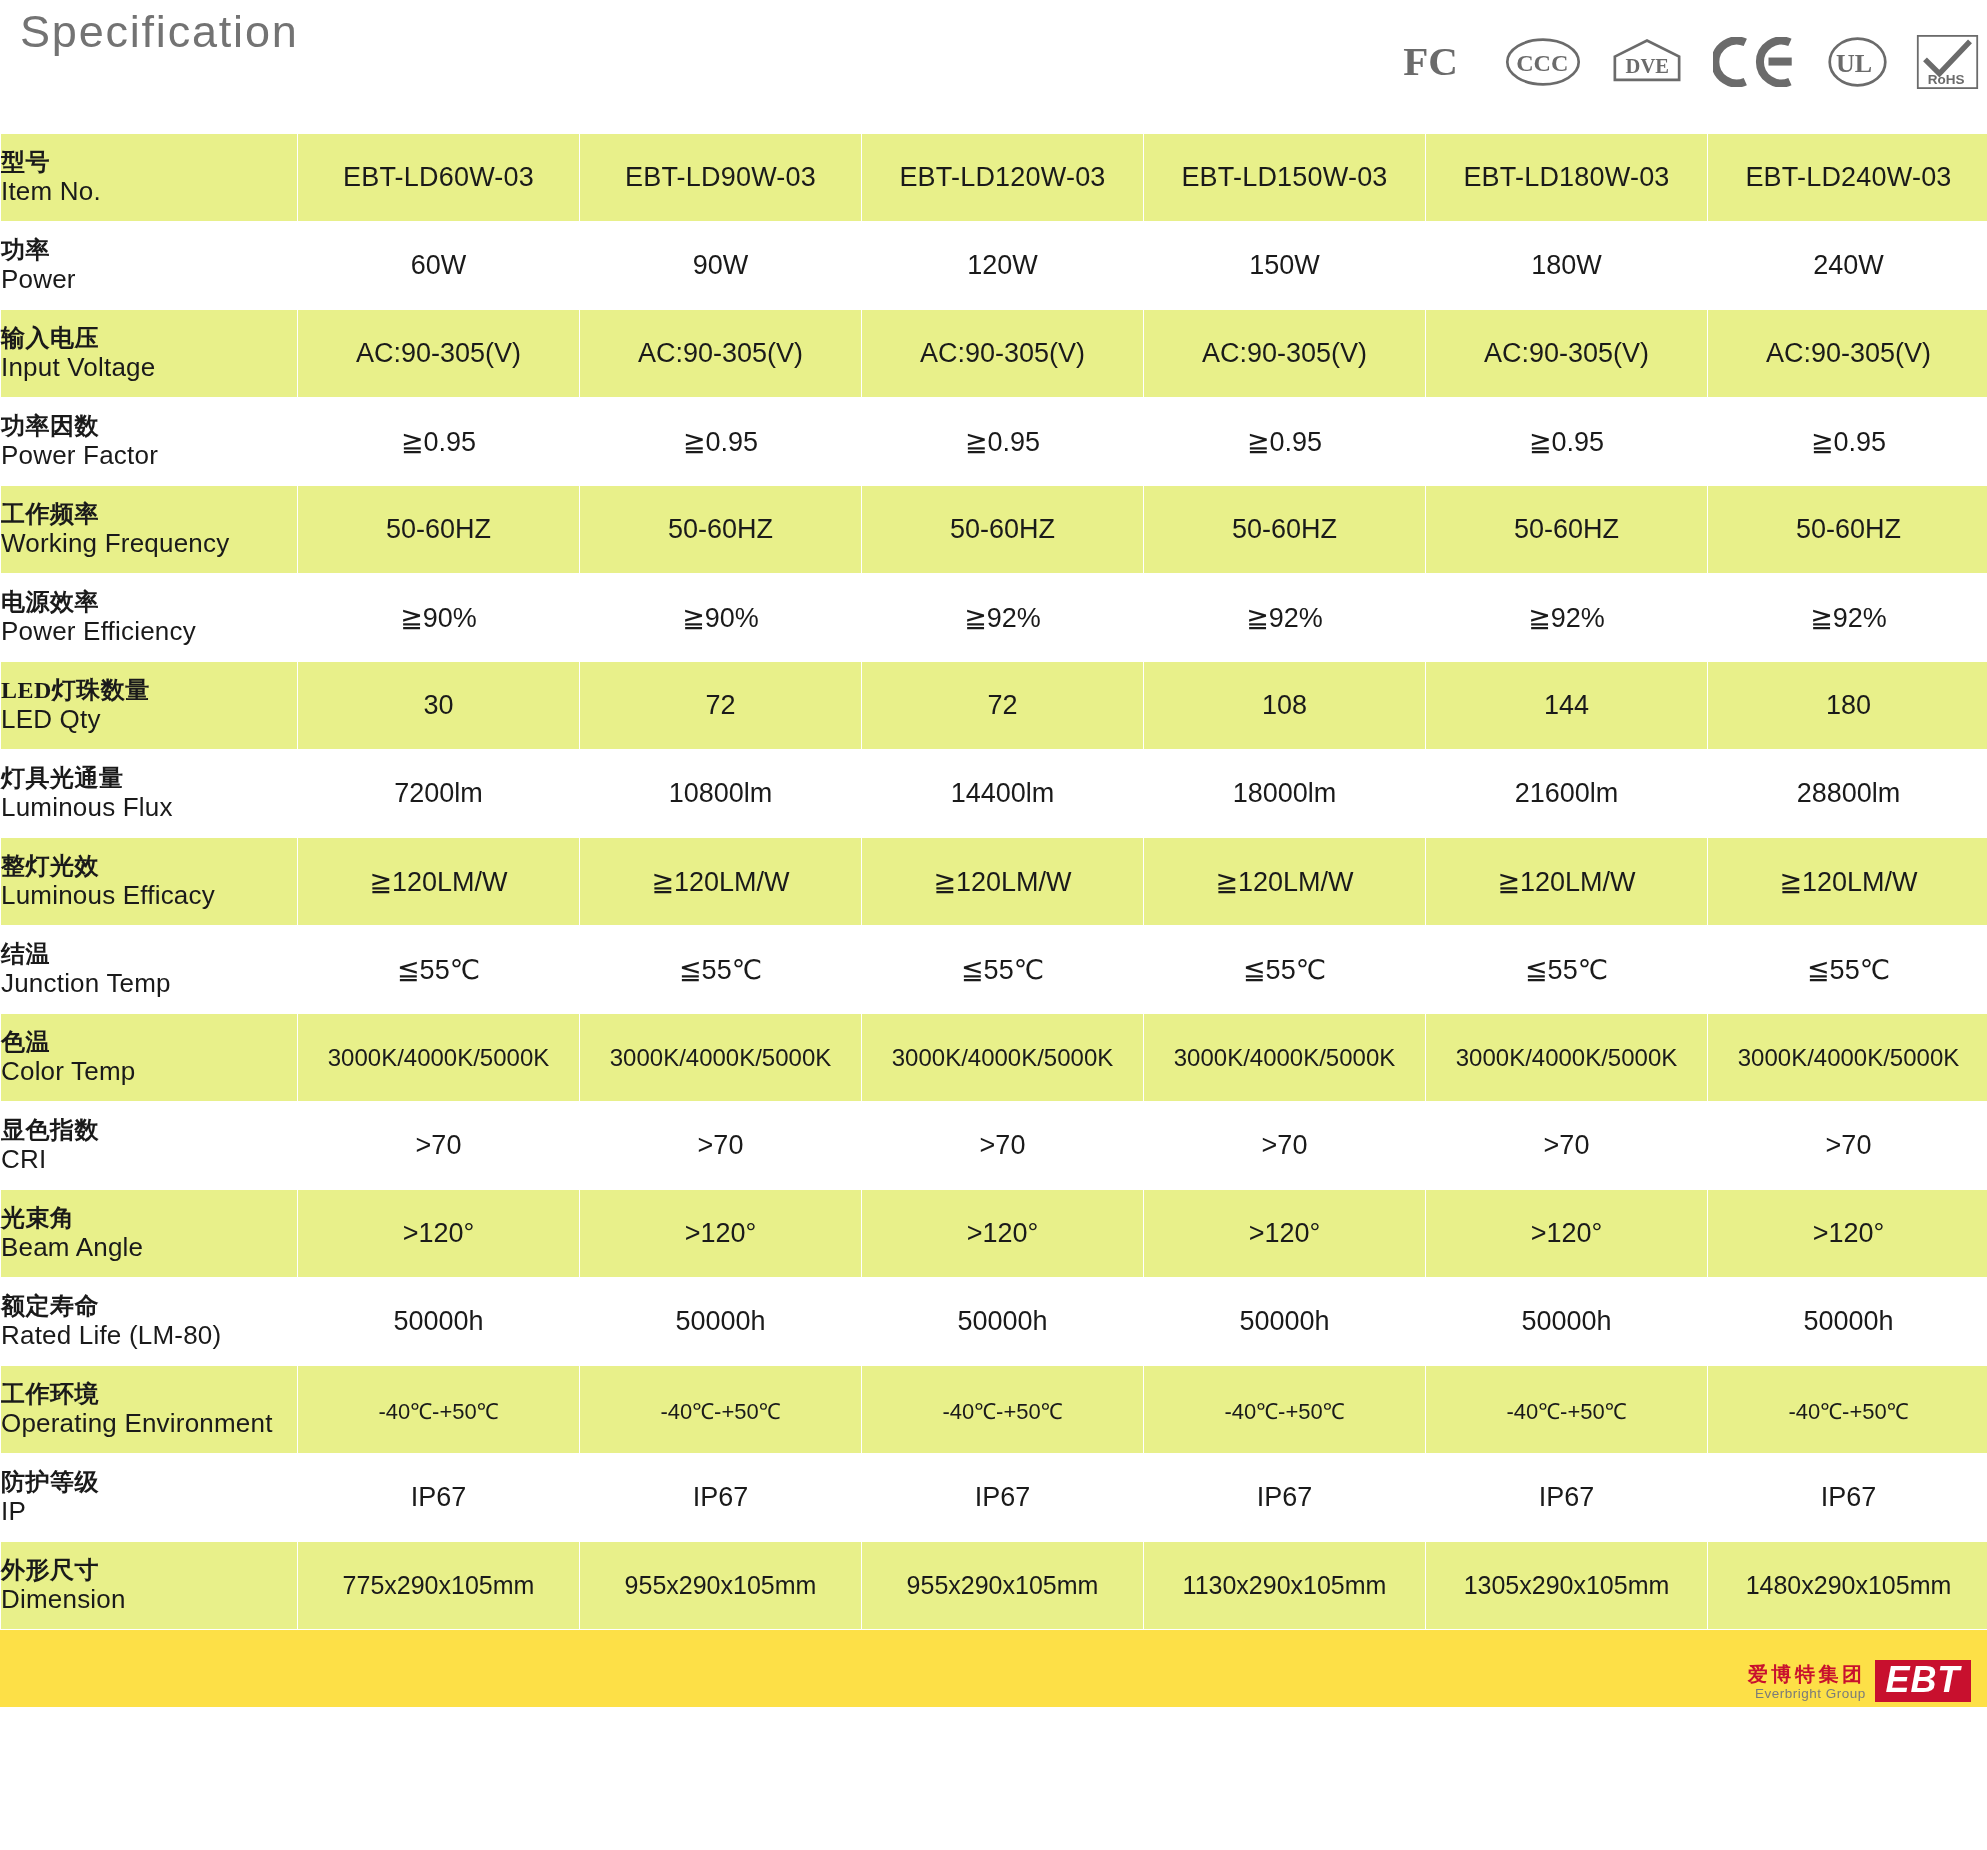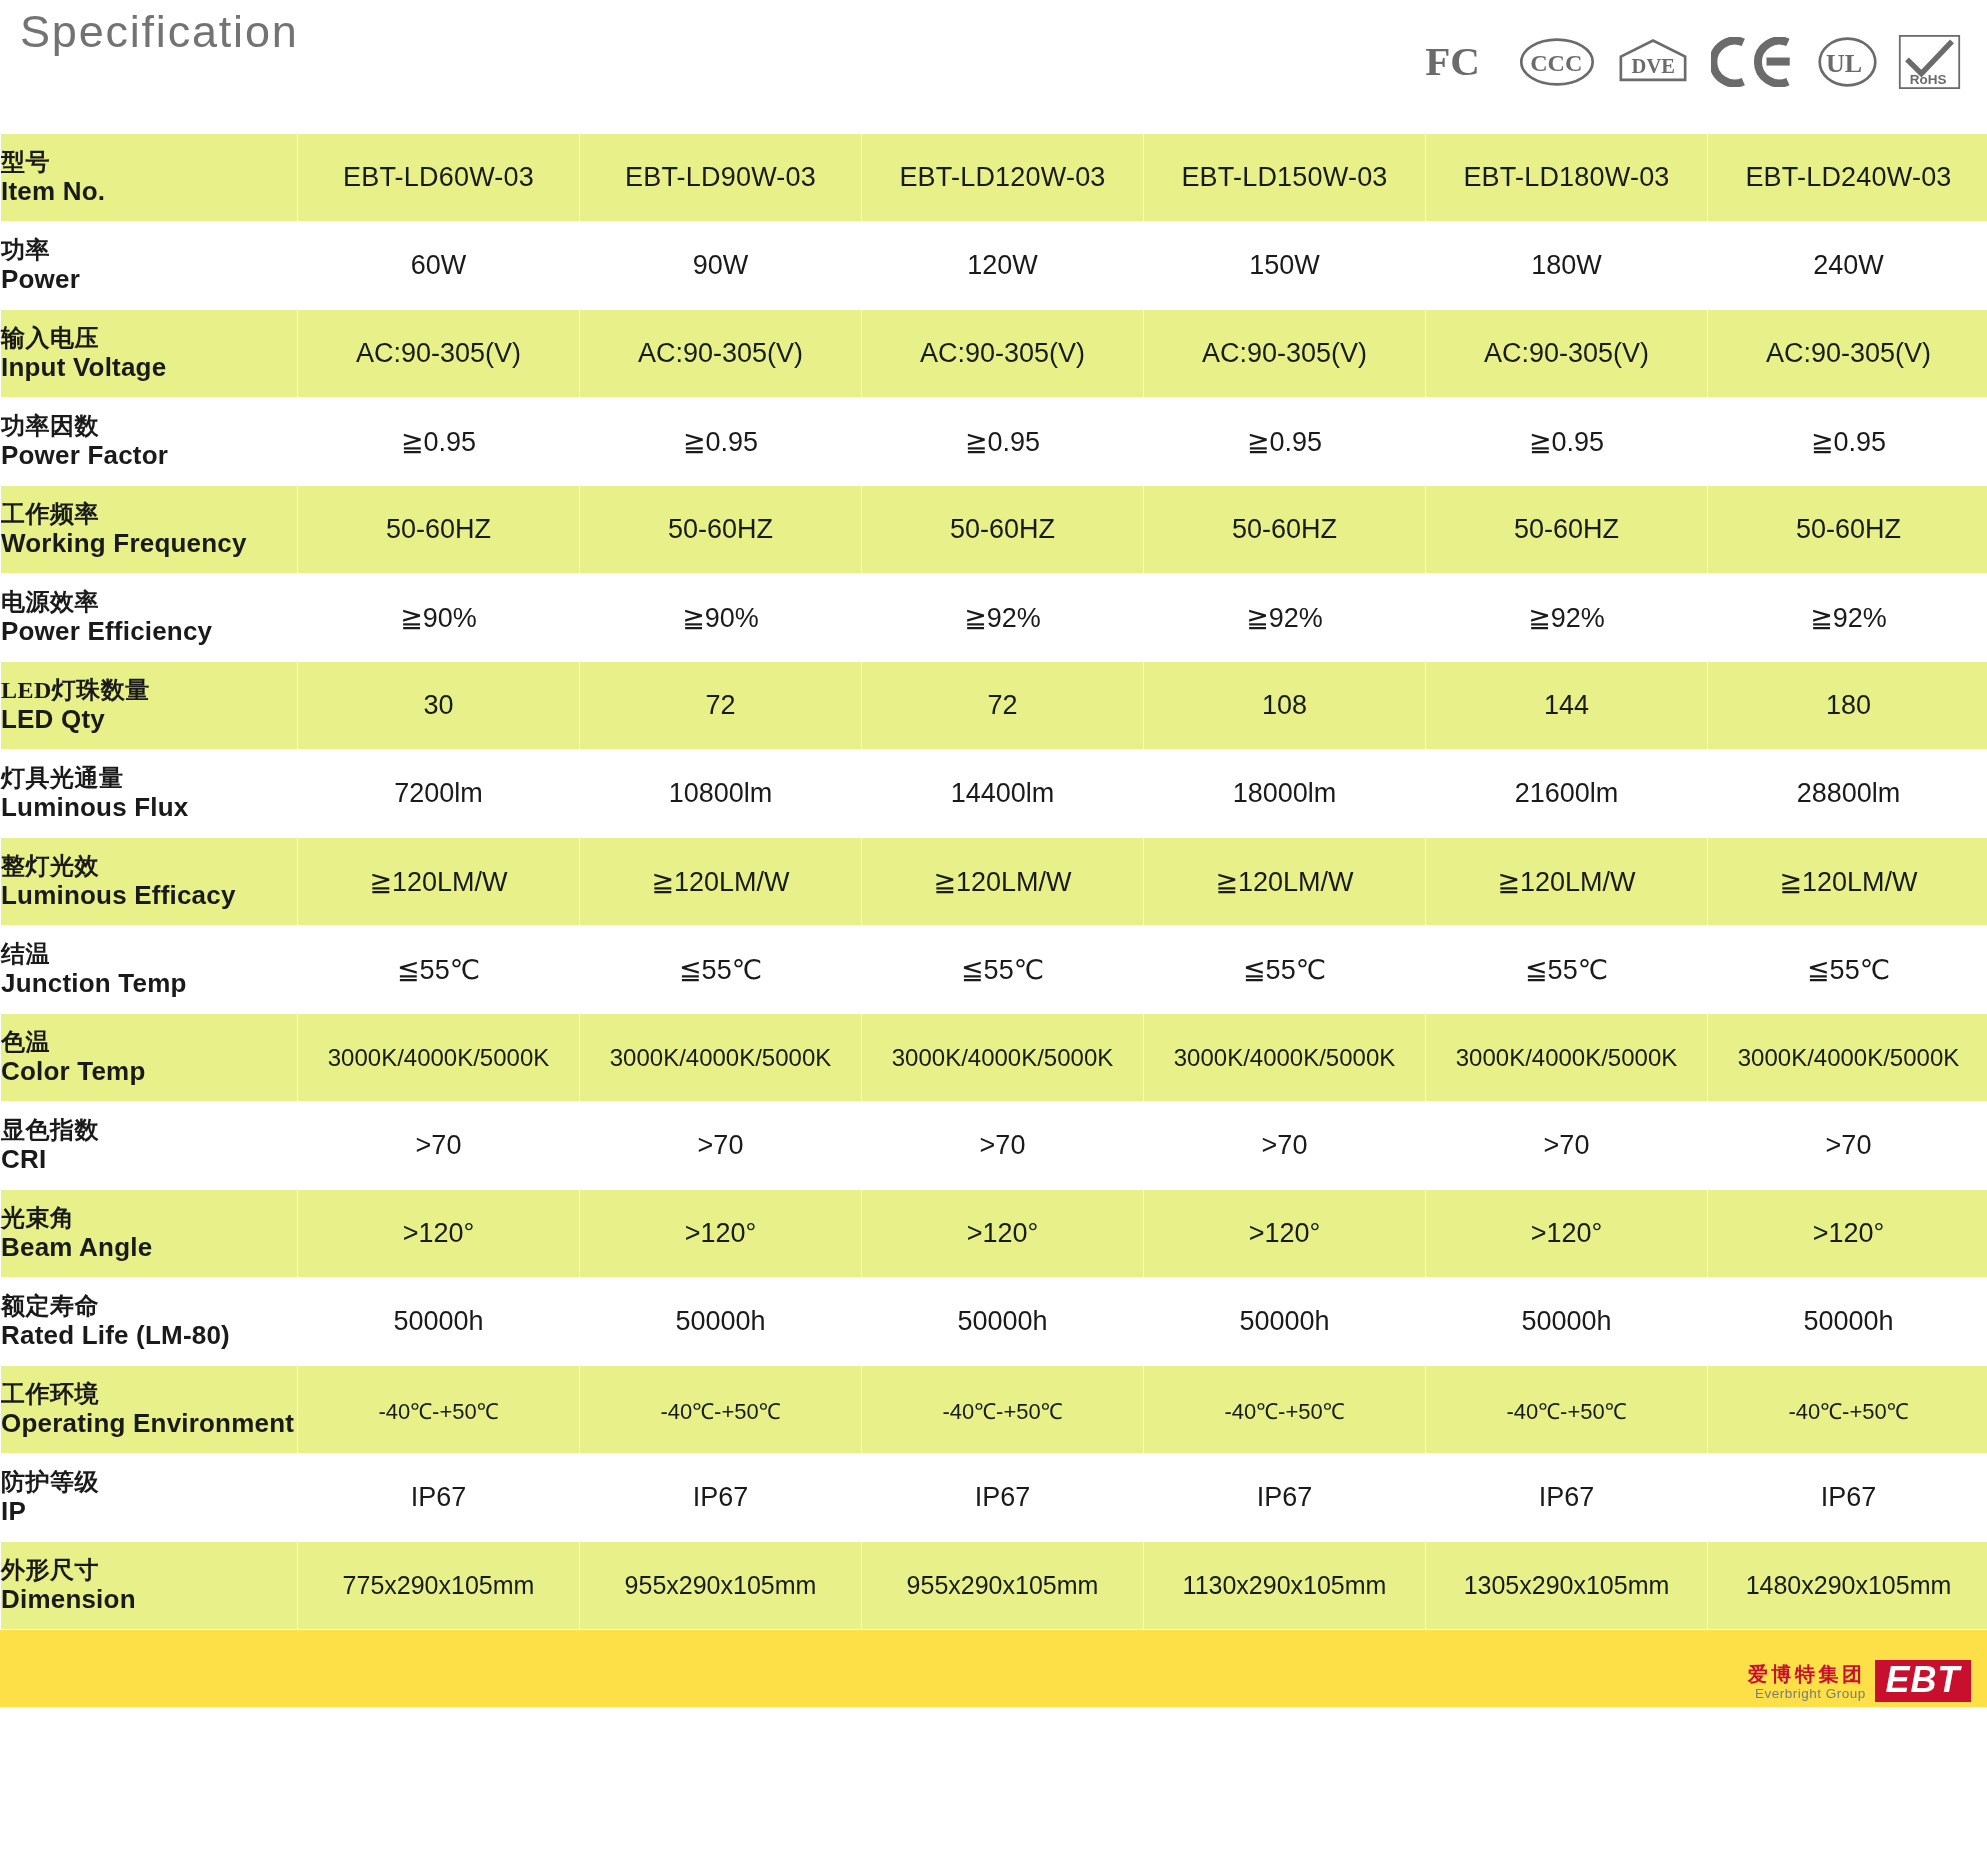--- a/index.html
+++ b/index.html
@@ -33,25 +33,25 @@
   .title-en {
     font-size: 45px;
     color: #737373;
     letter-spacing: 1.8px;
     line-height: 50px;
     font-weight: normal;
     margin: 0;
   }
   .certs {
     position: absolute;
-    right: 26px;
+    right: 8px;
     top: 34px;
     display: flex;
     align-items: center;
-    gap: 20px;
+    gap: 28px;
     margin-left: 20px;
   }
   .cert {
     color: #6b6b6b;
     display: flex;
     align-items: center;
     justify-content: center;
   }
   .cert svg { display: block; }
 
@@ -82,21 +82,21 @@
   td.label .cn {
     display: block;
     font-size: 24px;
     font-weight: bold;
     letter-spacing: 0.5px;
     font-family: Liberation Serif, serif;
   }
   td.label .en {
     display: block;
     font-size: 26px;
-    font-weight: bold;
+    font-weight: normal;
     letter-spacing: 0.2px;
     margin-top: 1.8px;
   }
   td.val {
     text-align: center;
     font-size: 27px;
     color: #1a1a1a;
     white-space: nowrap;
   }
   tr.row-item td.val { font-size: 27px; letter-spacing: 0.2px; }

